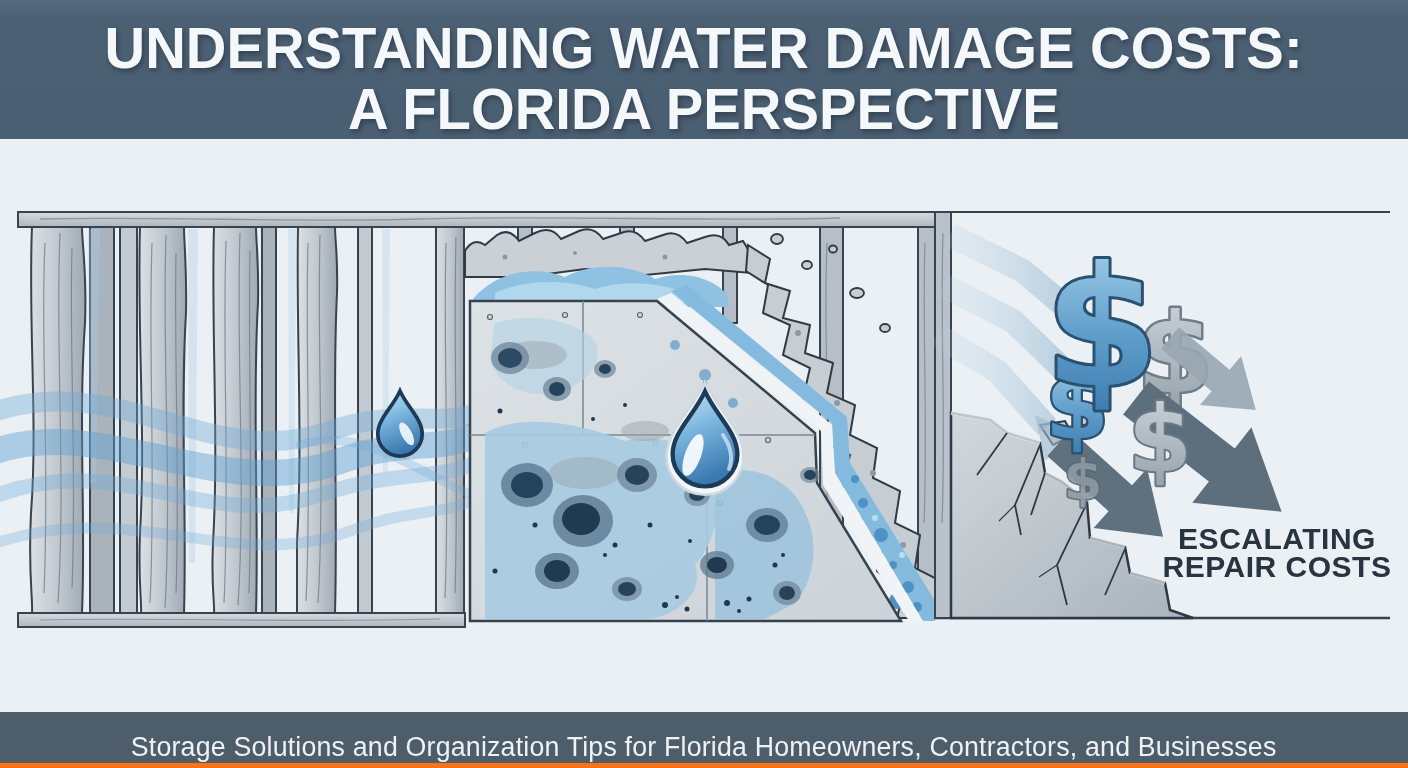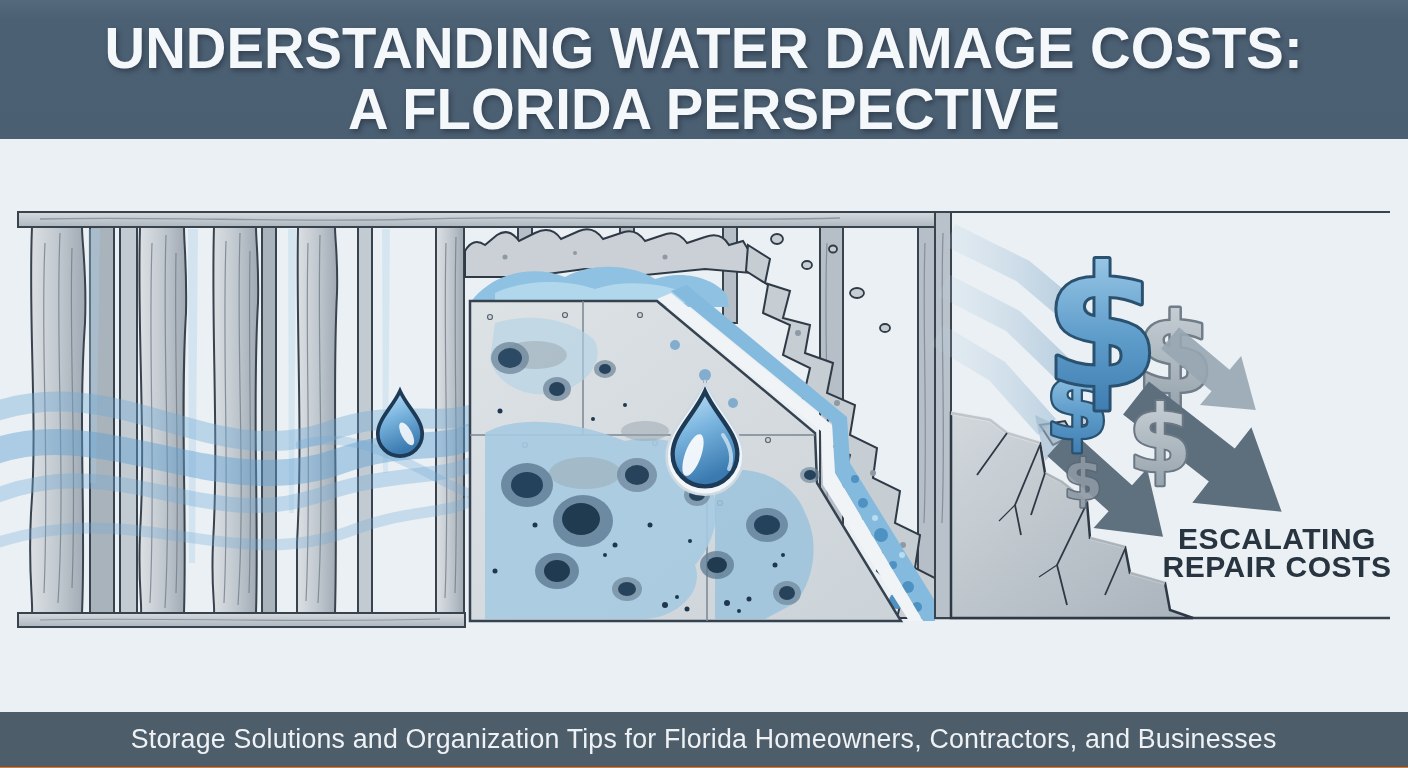--- a/index.html
+++ b/index.html
@@ -38,22 +38,22 @@
   .label-cell.c2{width:474px;}
   .label-cell.c3{width:468px;}
   .label-divider{
     position:absolute;top:14px;width:2px;height:50px;background:#94a1ac;
   }
   .label-divider.d1{left:466px;}
   .label-divider.d2{left:940px;}
   
   .footer{
     position:absolute;left:0;top:712px;width:1408px;height:56px;
-    background:#4e5d6a;border-bottom:1px solid #f97316;box-sizing:border-box;
-    display:flex;align-items:center;justify-content:center;
+    background:#4e5d6a;border-bottom:5px solid #f97316;box-sizing:border-box;
+    display:flex;align-items:flex-end;justify-content:center;
   }
   .footer-text{
     color:#eef2f5;font-size:27px;letter-spacing:0.2px;white-space:nowrap;
     transform:scaleX(.99);
   }
 </style>
 </head>
 <body>
 
 <div class="poster">

